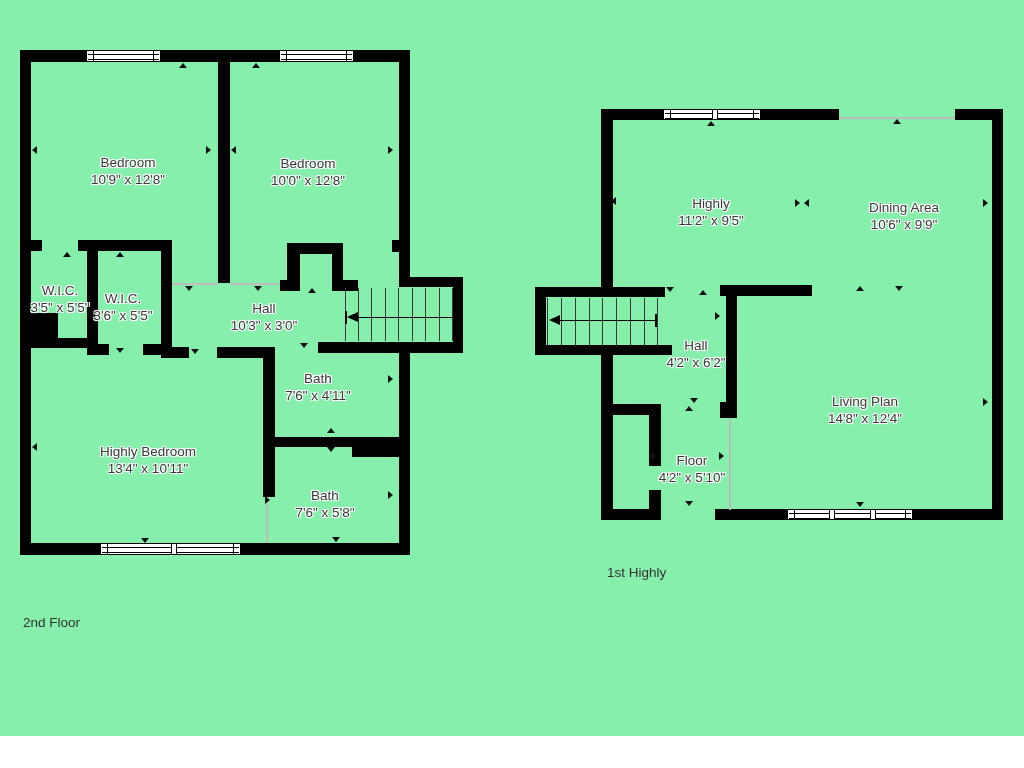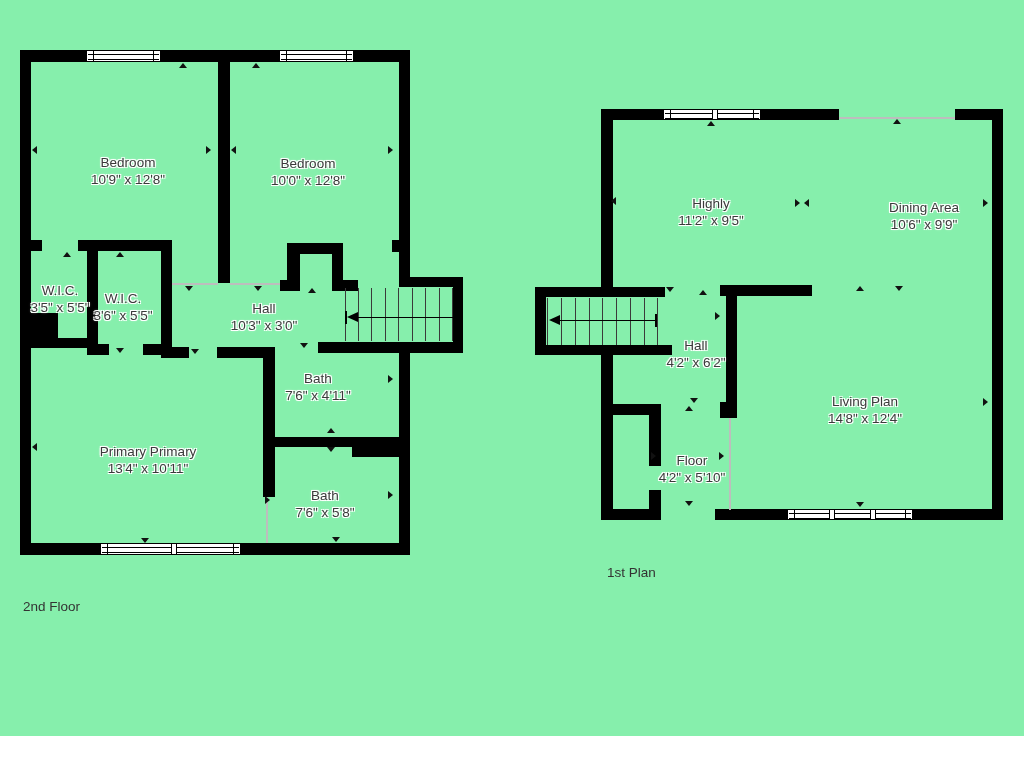--- a/index.html
+++ b/index.html
@@ -154,21 +154,21 @@
       </div>
     <div class="room" style="left:264px;top:317px">
       <div>Hall</div>
       <div>10'3" x 3'0"</div>
       </div>
     <div class="room" style="left:318px;top:387px">
       <div>Bath</div>
       <div>7'6" x 4'11"</div>
       </div>
     <div class="room" style="left:148px;top:460px">
-      <div>Primary Primary</div>
+      <div>Highly Bedroom</div>
       <div>13'4" x 10'11"</div>
       </div>
     <div class="room" style="left:325px;top:504px">
       <div>Bath</div>
       <div>7'6" x 5'8"</div>
       </div>
   </div>
 
   <div>
 
@@ -241,35 +241,35 @@
     <div class="tri tu" style="left:685px;top:406px"></div>
     <div class="tri tr" style="left:651px;top:452px"></div>
     <div class="tri tr" style="left:719px;top:452px"></div>
     <div class="tri td" style="left:685px;top:501px"></div>
     <div class="tri td" style="left:856px;top:502px"></div>
 
     <div class="room" style="left:711px;top:212px">
       <div>Highly</div>
       <div>11'2" x 9'5"</div>
       </div>
-    <div class="room" style="left:924px;top:216px">
+    <div class="room" style="left:904px;top:216px">
       <div>Dining Area</div>
       <div>10'6" x 9'9"</div>
       </div>
     <div class="room" style="left:696px;top:354px">
       <div>Hall</div>
       <div>4'2" x 6'2"</div>
       </div>
     <div class="room" style="left:865px;top:410px">
       <div>Living Plan</div>
       <div>14'8" x 12'4"</div>
       </div>
     <div class="room" style="left:692px;top:469px">
       <div>Floor</div>
       <div>4'2" x 5'10"</div>
       </div>
   </div>
 
-  <div class="floorlabel" style="left:23px;top:599px">2nd Floor</div>
-  <div class="floorlabel" style="left:607px;top:565px">1st Plan</div>
+  <div class="floorlabel" style="left:23px;top:615px">2nd Floor</div>
+  <div class="floorlabel" style="left:607px;top:565px">1st Highly</div>
 
 
 </div>
 
 </body></html>

